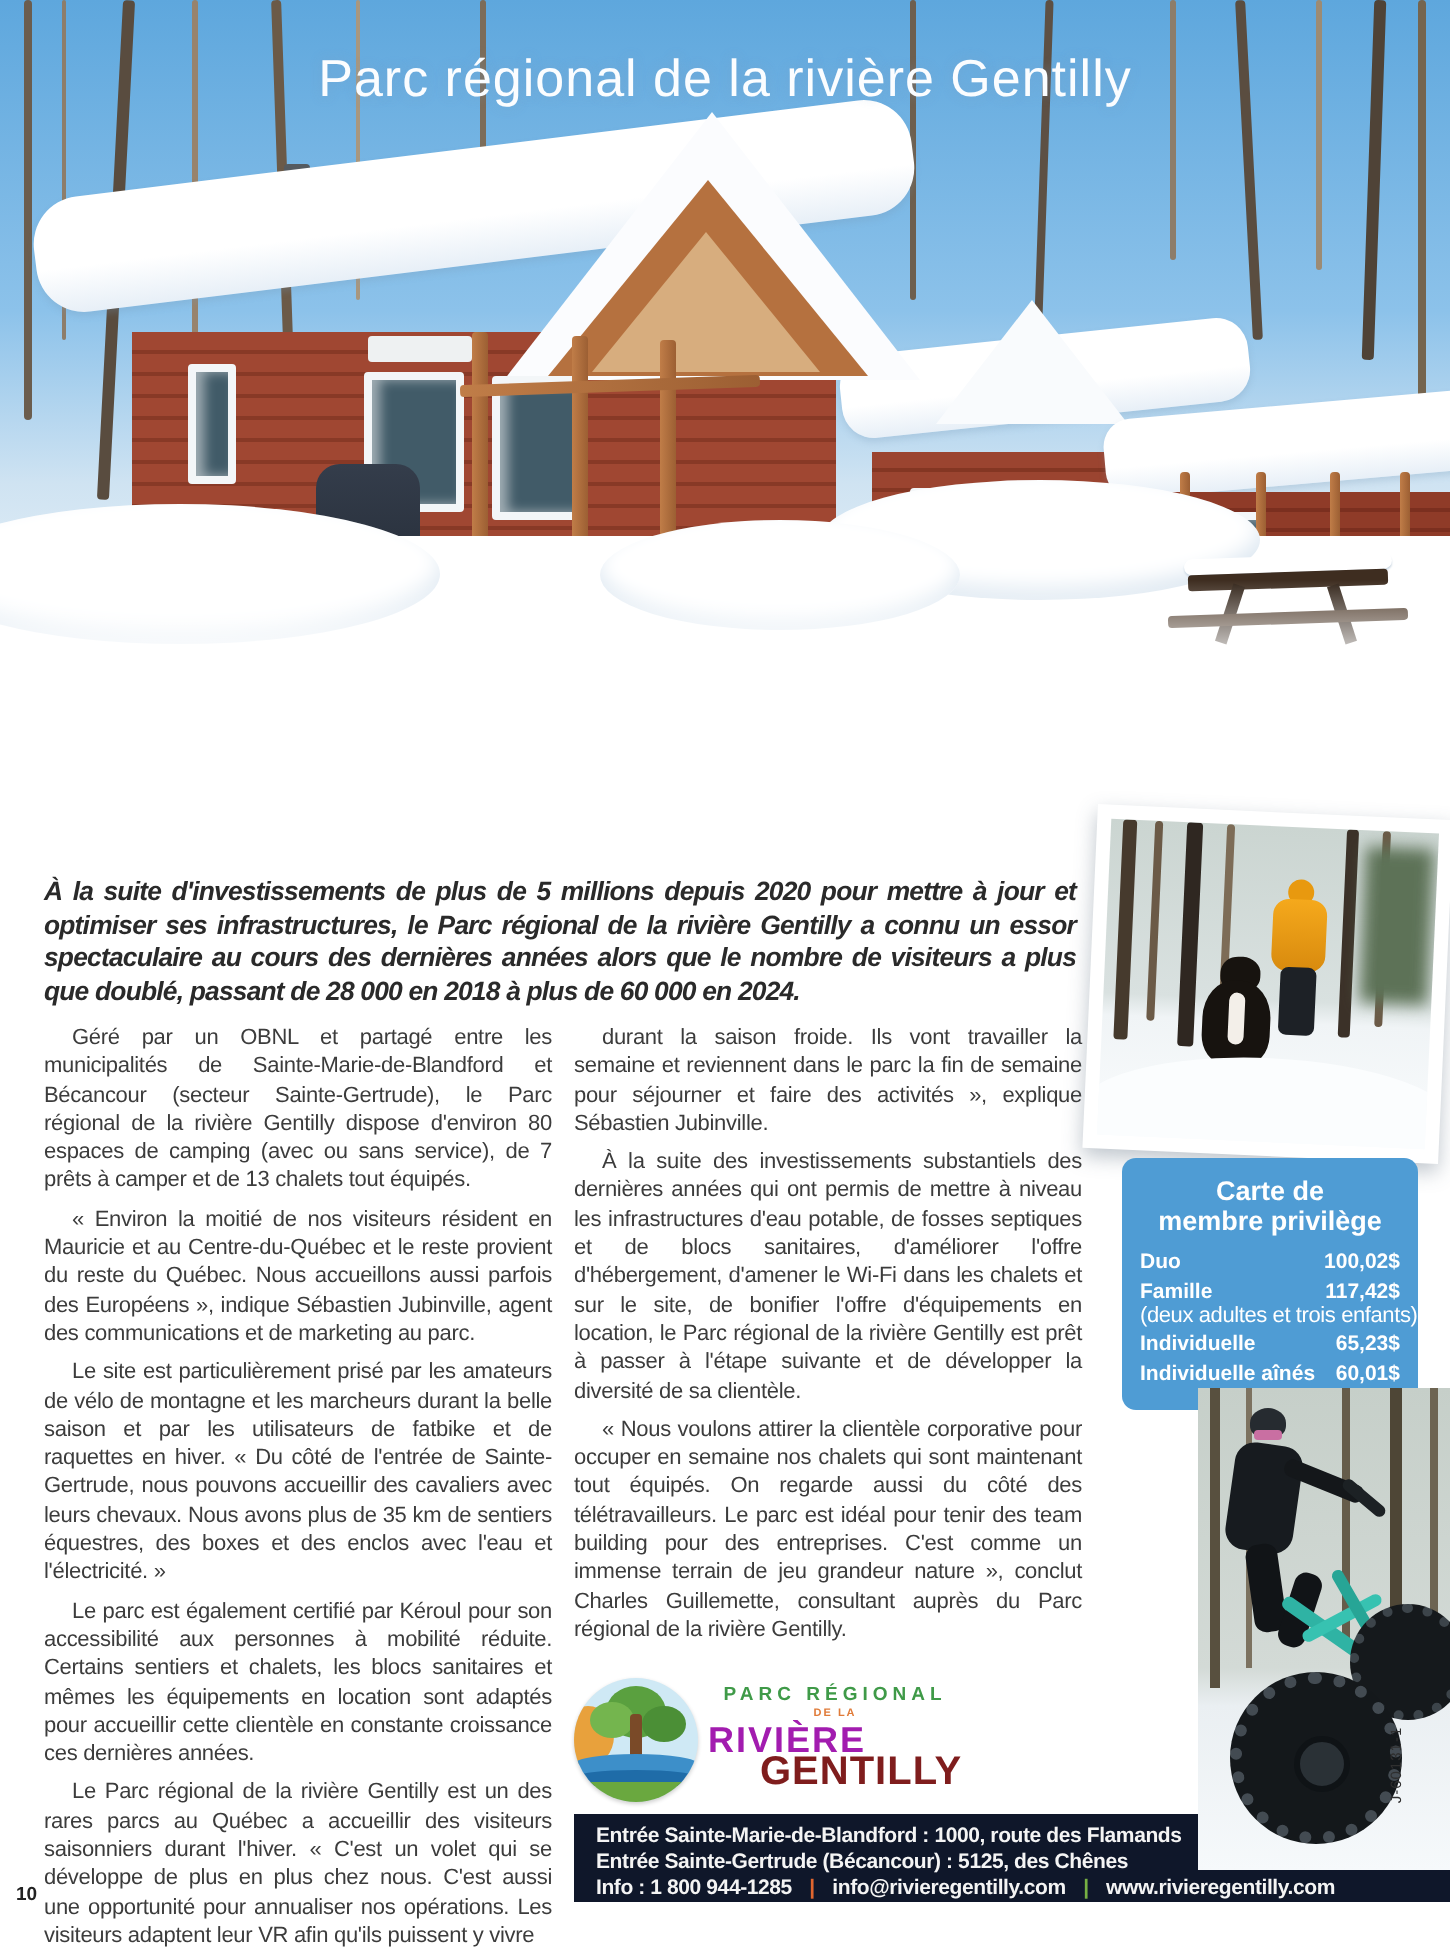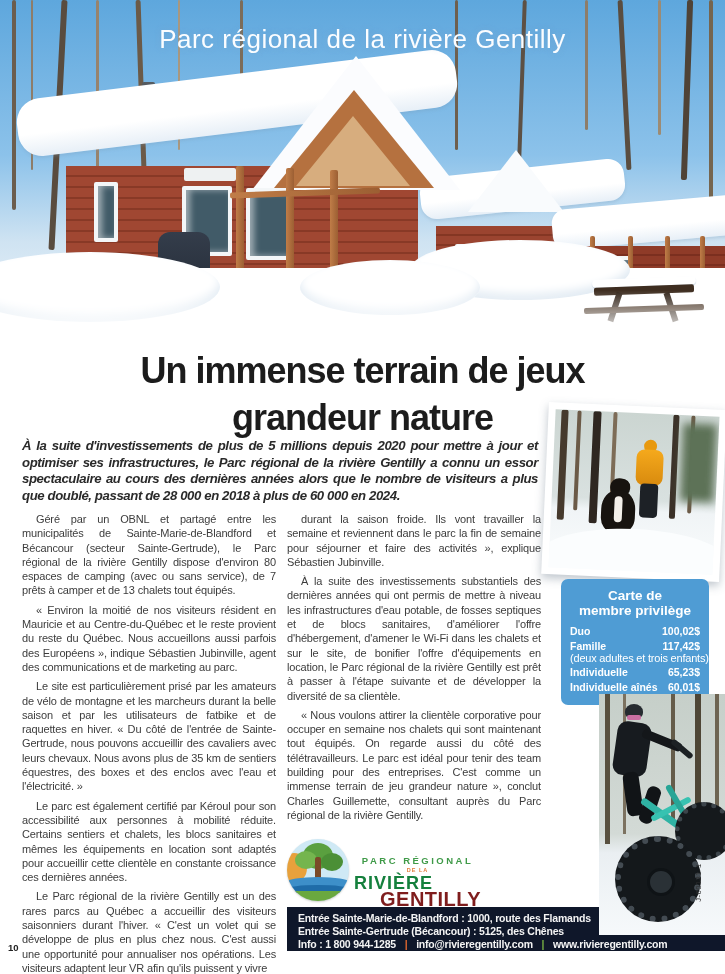--- a/index.html
+++ b/index.html
@@ -54,21 +54,21 @@
     color:#ffffff;
   }
   .mc-title{text-align:center;font-size:13.5px;line-height:15px;font-weight:800;margin-bottom:6px;}
   .mc-row{display:flex;justify-content:space-between;align-items:baseline;font-weight:700;font-size:10.5px;line-height:15px;white-space:nowrap;}
   .mc-note{font-size:11px;line-height:10px;letter-spacing:-.2px;white-space:nowrap;margin:-1px 0 2px;}
   
   .logo{position:absolute;left:287px;top:839px;display:flex;align-items:flex-start;}
   .emblem{position:relative;width:62px;height:62px;border-radius:50%;overflow:hidden;background:#cfe9f5;flex:0 0 auto;box-shadow:0 1px 2px rgba(0,0,0,.2);}
   .em{position:absolute;}
   .logo-text{margin-left:5px;line-height:1;}
-  .lt1{font-size:9.5px;font-weight:700;letter-spacing:2.5px;text-align:center;margin-top:17px;}
+  .lt1{font-size:9.5px;font-weight:700;letter-spacing:2.5px;text-align:center;margin-top:4px;}
   .lt2{font-size:5.5px;font-weight:700;letter-spacing:1px;text-align:center;margin:2px 0 1px;}
   .lt3{font-size:18px;font-weight:800;letter-spacing:1px;}
   .lt4{font-size:20px;font-weight:700;color:#7f1d1d;margin:-3px 0 0 26px;letter-spacing:.5px;}
   
   .footer-bar{
     position:absolute;left:287px;top:907px;width:438px;height:44px;
     box-sizing:border-box;background:#0f172a;color:#f4f4f4;
     padding:5px 0 0 11px;font-size:10.5px;line-height:13px;font-weight:700;letter-spacing:-.2px;
   }
   .sep{font-weight:700;padding:0 6px;}
@@ -145,24 +145,20 @@
     <div class="em" style="position:absolute;left:592px;top:278px;width:104px;height:8px;background:#fff;border-radius:4px;transform:rotate(-2deg);box-shadow:0 1px 1px #cdd9e4;"></div>
     <div class="em" style="position:absolute;left:594px;top:286px;width:100px;height:8px;background:#3e2d20;border-radius:2px;transform:rotate(-2deg);"></div>
     <div class="em" style="position:absolute;left:612px;top:292px;width:6px;height:30px;background:#33251a;transform:rotate(18deg);"></div>
     <div class="em" style="position:absolute;left:668px;top:292px;width:6px;height:30px;background:#33251a;transform:rotate(-18deg);"></div>
     <div class="em" style="position:absolute;left:584px;top:306px;width:120px;height:6px;background:#4a3626;border-radius:2px;transform:rotate(-2deg);"></div>
 
     <div class="hero-fade"></div>
     <div class="hero-title">Parc régional de la rivière Gentilly</div>
   </div>
 
-  <div class="headline">
-    <div>Un immense terrain de jeux</div>
-    <div>grandeur nature</div>
-  </div>
 
   <div class="intro">À la suite d'investissements de plus de 5 millions depuis 2020 pour mettre à jour et optimiser ses infrastructures, le Parc régional de la rivière Gentilly a connu un essor spectaculaire au cours des dernières années alors que le nombre de visiteurs a plus que doublé, passant de 28 000 en 2018 à plus de 60 000 en 2024.</div>
 
   <div class="col col-left">
     <p>Géré par un OBNL et partagé entre les municipalités de Sainte-Marie-de-Blandford et Bécancour (secteur Sainte-Gertrude), le Parc régional de la rivière Gentilly dispose d'environ 80 espaces de camping (avec ou sans service), de 7 prêts à camper et de 13 chalets tout équipés.</p>
     <p>« Environ la moitié de nos visiteurs résident en Mauricie et au Centre-du-Québec et le reste provient du reste du Québec. Nous accueillons aussi parfois des Européens », indique Sébastien Jubinville, agent des communications et de marketing au parc.</p>
     <p>Le site est particulièrement prisé par les amateurs de vélo de montagne et les marcheurs durant la belle saison et par les utilisateurs de fatbike et de raquettes en hiver. « Du côté de l'entrée de Sainte-Gertrude, nous pouvons accueillir des cavaliers avec leurs chevaux. Nous avons plus de 35 km de sentiers équestres, des boxes et des enclos avec l'eau et l'électricité. »</p>
     <p>Le parc est également certifié par Kéroul pour son accessibilité aux personnes à mobilité réduite. Certains sentiers et chalets, les blocs sanitaires et mêmes les équipements en location sont adaptés pour accueillir cette clientèle en constante croissance ces dernières années.</p>
     <p>Le Parc régional de la rivière Gentilly est un des rares parcs au Québec a accueillir des visiteurs saisonniers durant l'hiver. « C'est un volet qui se développe de plus en plus chez nous. C'est aussi une opportunité pour annualiser nos opérations. Les visiteurs adaptent leur VR afin qu'ils puissent y vivre</p>
   </div>
@@ -222,21 +218,21 @@
       <div class="em" style="left:8px;top:12px;width:22px;height:18px;background:#74b54e;border-radius:50%;"></div>
       <div class="em" style="left:34px;top:14px;width:22px;height:18px;background:#4b8f36;border-radius:50%;"></div>
       <div class="em" style="left:28px;top:18px;width:6px;height:22px;background:#7a4a28;border-radius:2px;"></div>
       <div class="em" style="left:0;top:38px;width:62px;height:10px;background:#3d8fc9;border-radius:50% 50% 0 0;"></div>
       <div class="em" style="left:0;top:46px;width:62px;height:8px;background:#1f6ca8;border-radius:50% 50% 0 0;"></div>
       <div class="em" style="left:0;top:52px;width:62px;height:10px;background:#6aa83f;"></div>
     </div>
     <div class="logo-text">
       <div class="lt1" style="color:#3f9a48;">PARC RÉGIONAL</div>
       <div class="lt2" style="color:#e07b39;">DE LA</div>
-      <div class="lt3" style="color:#15803d;">RIVIÈRE</div>
+      <div class="lt3" style="color:#a21caf;">RIVIÈRE</div>
       <div class="lt4">GENTILLY</div>
     </div>
   </div>
 
   <div class="footer-bar">
     <div>Entrée Sainte-Marie-de-Blandford : 1000, route des Flamands</div>
     <div>Entrée Sainte-Gertrude (Bécancour) : 5125, des Chênes</div>
     <div>
       <span>Info : 1 800 944-1285</span>
       <span class="sep" style="color:#e0662f;">|</span>

